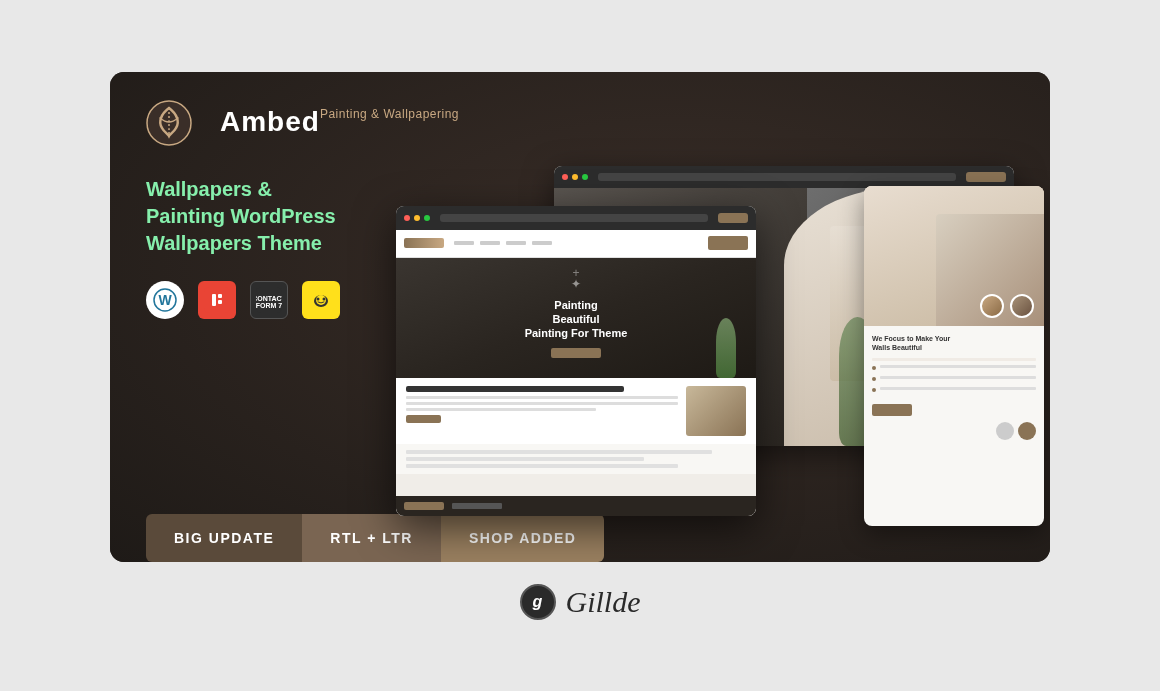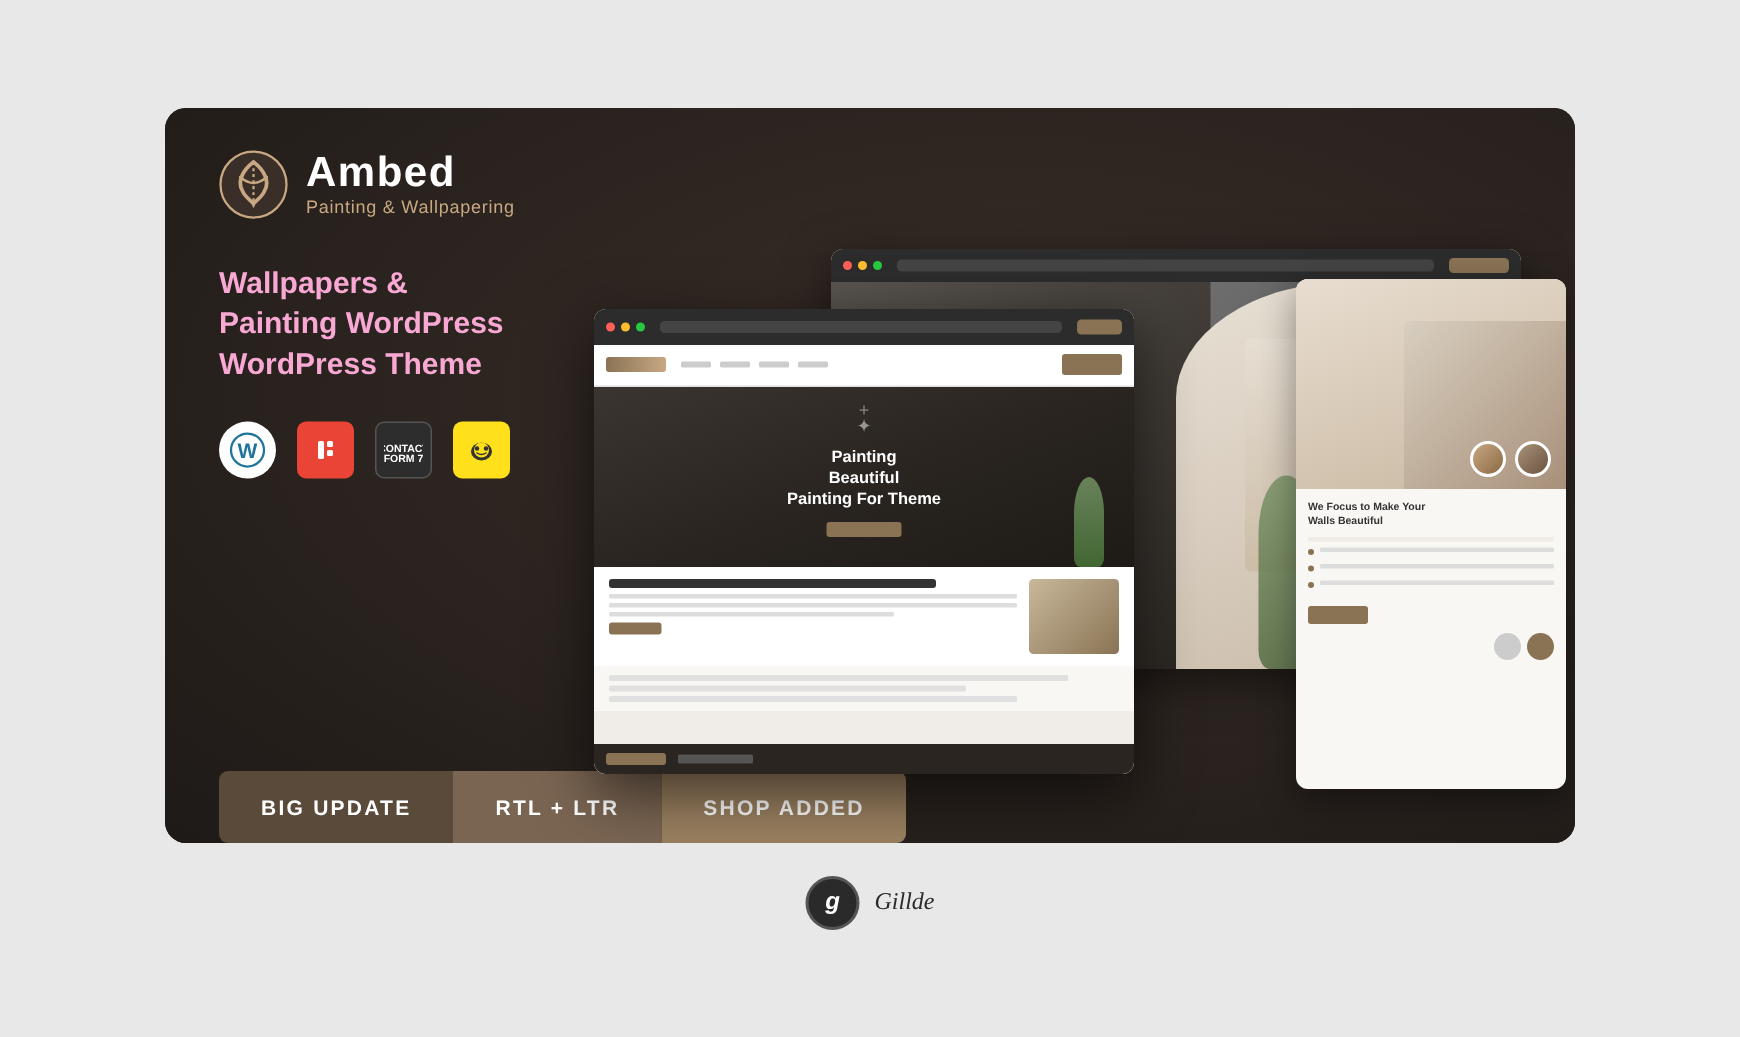--- a/index.html
+++ b/index.html
@@ -57,21 +57,22 @@
       gap: 12px;
     }
 
     .logo-icon {
       width: 46px;
       height: 46px;
     }
 
     .logo-text-group {
       display: flex;
-      flex-direction: column;
+      flex-direction: row;
+      margin-left: 16px;
     }
 
     .logo-title {
       color: #ffffff;
       font-size: 28px;
       font-weight: 700;
       letter-spacing: 1px;
       line-height: 1.1;
     }
 
@@ -95,21 +96,21 @@
     .left-col {
       width: 230px;
       flex-shrink: 0;
       display: flex;
       flex-direction: column;
       gap: 20px;
       padding-top: 10px;
     }
 
     .tagline {
-      color: #f9a8d4;
+      color: #86efac;
       font-size: 20px;
       font-weight: 700;
       line-height: 1.35;
     }
 
     .plugin-icons {
       display: flex;
       gap: 14px;
       align-items: center;
       margin-top: 4px;
@@ -390,21 +391,21 @@
       justify-content: center;
       color: #fff;
       font-size: 16px;
       font-style: italic;
       font-weight: 700;
       border: 2px solid #555;
     }
 
     .brand-name {
       font-family: 'Georgia', serif;
-      font-size: 16px;
+      font-size: 30px;
       font-weight: 400;
       color: #2a2a2a;
       font-style: italic;
     }
 
     .interior-arch {
       position: absolute;
       right: 0;
       top: 0;
       width: 50%;
@@ -508,21 +509,21 @@
           <span class="logo-subtitle">Painting &amp; Wallpapering</span>
         </div>
       </div>
 
       <div class="card-body">
 
         <div class="left-col">
           <div class="tagline">
             <span>Wallpapers &amp;</span><br>
             <span>Painting WordPress</span><br>
-            <span>WordPress Theme</span>
+            <span>Wallpapers Theme</span>
           </div>
 
           <div class="plugin-icons">
 
             <div class="plugin-icon wp-icon">
               <svg width="28" height="28" viewBox="0 0 28 28" fill="none">
                 <circle cx="14" cy="14" r="12" fill="#fff"></circle>
                 <circle cx="14" cy="14" r="11" fill="none" stroke="#21759b" stroke-width="1.5"></circle>
                 <text x="14" y="19" text-anchor="middle" font-size="14" font-weight="900" fill="#21759b">W</text>
               </svg>

